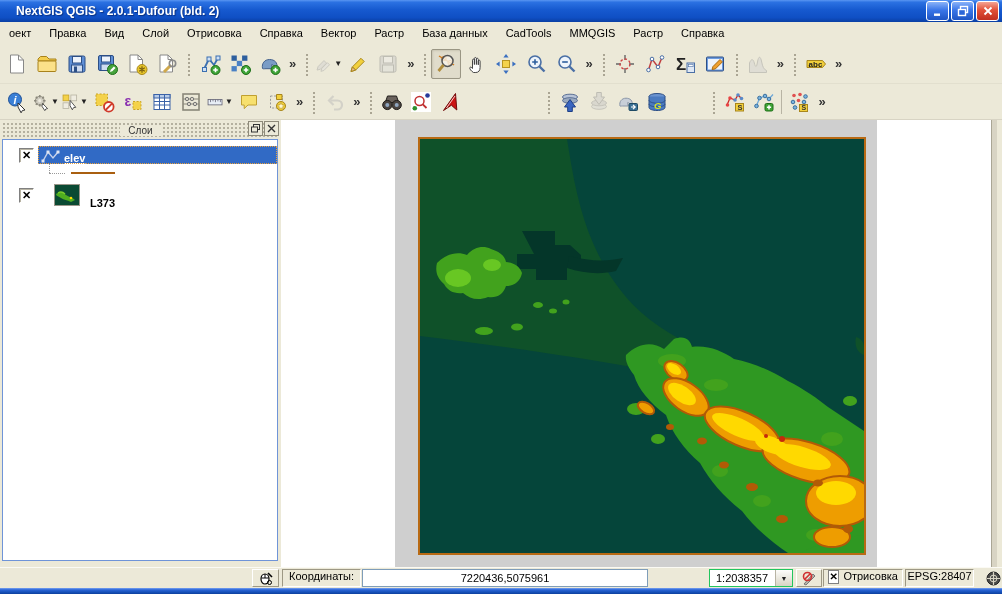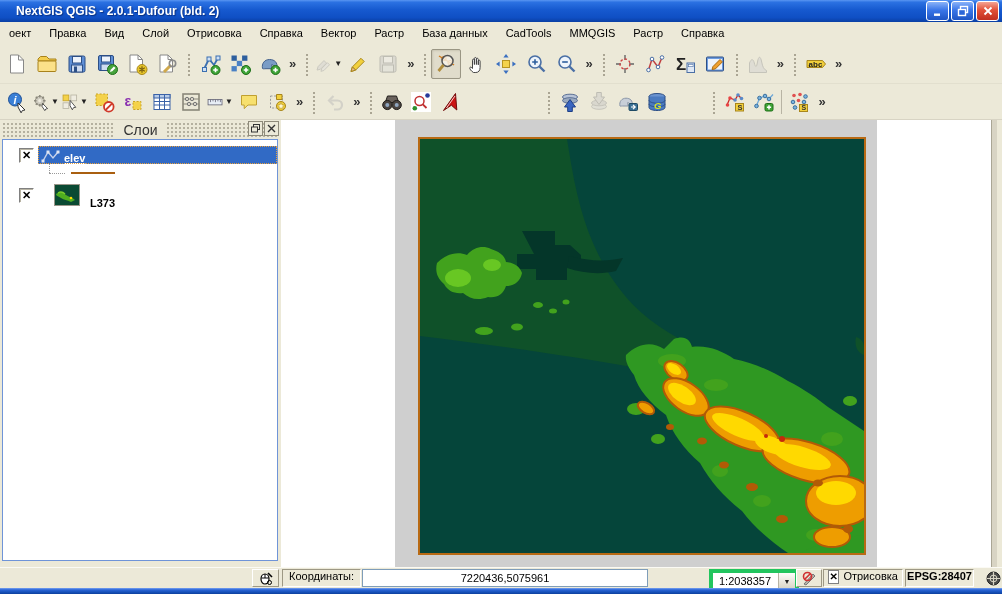--- a/index.html
+++ b/index.html
@@ -32,21 +32,21 @@
     background-image:radial-gradient(circle,#aaa593 1px,rgba(0,0,0,0) 1.2px);background-size:4px 4px;background-position:1px 1px;}
   .ovf{font-size:13px;font-weight:bold;color:#333;padding:0 4px;flex:0 0 auto;}
   .spacer{flex:0 0 auto;height:1px;}
   .vline{width:1px;height:24px;background:#b8b4a4;margin:0 3px;flex:0 0 auto;}
   
   .main{position:absolute;left:0;top:120px;width:1002px;height:447px;background:#ece9d8;}
   .panel{position:absolute;left:0;top:0;width:281px;height:447px;}
   .panel-title{position:absolute;left:2px;top:2px;right:2px;height:16px;
     background-image:radial-gradient(circle,#b5b1a0 1px,rgba(0,0,0,0) 1.1px);background-size:4px 4px;
     display:flex;align-items:center;}
-  .panel-title-text{margin:0 auto;background:#ece9d8;padding:0 8px;font-size:14px;color:#333;}
+  .panel-title-text{margin:0 auto;background:#ece9d8;padding:0 8px;font-size:10px;color:#333;}
   .panel-btns{position:absolute;right:2px;top:1px;display:flex;gap:1px;}
   .pbtn{width:13px;height:13px;border:1px solid #8e8a7a;background:#ece9d8;display:flex;align-items:center;justify-content:center;}
   .tree{position:absolute;left:2px;top:19px;width:276px;height:422px;background:#fff;border:1px solid #6f94d8;box-sizing:border-box;font-size:11px;}
   .lrow{display:flex;align-items:center;height:18px;margin-top:6px;}
   .chk{width:13px;height:13px;background:#fff;border:1px solid;border-color:#808080 #fff #fff #808080;
        box-shadow:inset 1px 1px 0 #b8b4a4;margin-left:16px;display:flex;align-items:center;justify-content:center;flex:0 0 auto;}
   .sel{display:flex;align-items:flex-end;background:#316ac5;outline:1px dotted #e8a03c;outline-offset:-1px;
        margin-left:4px;flex:1;height:18px;}
   .sel .licon{margin:0 2px 0 2px;}
   .lname{font-weight:bold;color:#fff;text-decoration:underline;padding-right:6px;}
@@ -64,21 +64,21 @@
   .raster svg{display:block;}
   .winedge{position:absolute;right:0;top:0;width:5px;height:447px;background:#d8d4c4;border-left:1px solid #aaa695;}
   
   .statusbar{position:absolute;left:0;top:567px;width:100%;height:21px;background:#ece9d8;border-top:1px solid #fbfaf4;font-size:11px;}
   .sframe{position:absolute;top:1px;height:16px;border:1px solid;border-color:#9d9884 #fff #fff #9d9884;
           display:flex;align-items:flex-start;justify-content:center;color:#000;}
   .sbtn{position:absolute;top:1px;height:16px;border:1px solid;border-color:#fff #9d9884 #9d9884 #fff;
         background:#ece9d8;display:flex;align-items:center;justify-content:center;}
   .sinput{position:absolute;top:1px;height:16px;background:#fff;border:1px solid #7f9db9;
           display:flex;align-items:center;justify-content:center;}
-  .combo{position:absolute;top:1px;height:16px;border:4px solid #22c55e;background:#fff;display:flex;align-items:stretch;}
+  .combo{position:absolute;top:1px;height:16px;border:1px solid #22c55e;background:#fff;display:flex;align-items:stretch;}
   .combo .cval{flex:1;display:flex;align-items:center;padding-left:6px;}
   .combo .cbtn{width:16px;background:linear-gradient(180deg,#fdfdfb,#d8d4c4);border-left:1px solid #b8b4a4;
                display:flex;align-items:center;justify-content:center;font-size:7px;color:#222;}
   .schk{width:12px;height:12px;background:#fff;border:1px solid #808080;display:flex;align-items:center;justify-content:center;margin:0 4px;}
   
   .bottomband{position:absolute;left:0;top:588px;width:100%;height:6px;
     background:linear-gradient(180deg,#7aa2f0 0%,#2b66d8 30%,#1650b8 70%,#0d3f9c 100%);}
   .x-mark{font-weight:bold;font-size:11px;line-height:10px;color:#000;}
 </style>
 </head>
@@ -647,21 +647,21 @@
         <circle cx="5.5" cy="5.5" r="4" fill="none" stroke="#d03030" stroke-width="1.6"></circle>
         <path d="M2.7 8.3l5.6-5.6" stroke="#d03030" stroke-width="1.6"></path>
       </svg>
     </div>
     <div class="sframe" style="left:823px;width:78px;">
       <div class="schk">
           <span class="x-mark" style="font-size:10px">✕</span>
         </div>
       <span style="padding-right:4px;">Отрисовка</span>
     </div>
-    <div class="sframe" style="left:905px;width:67px;font-weight:bold;">
+    <div class="sframe" style="left:905px;width:67px;">
       <span>EPSG:28407</span>
     </div>
     <div class="sbtn" style="left:984px;width:17px;border-color:transparent;background:transparent;">
       <svg width="15" height="15" viewBox="0 0 15 15">
         <circle cx="7.5" cy="7.5" r="6.5" fill="#4a4a48" stroke="#222"></circle>
         <path d="M7.5 1v13M1 7.5h13" stroke="#d8d4c4" stroke-width="1.2"></path>
         <circle cx="7.5" cy="7.5" r="3.4" fill="none" stroke="#d8d4c4" stroke-width="1"></circle>
       </svg>
     </div>
   </div>

